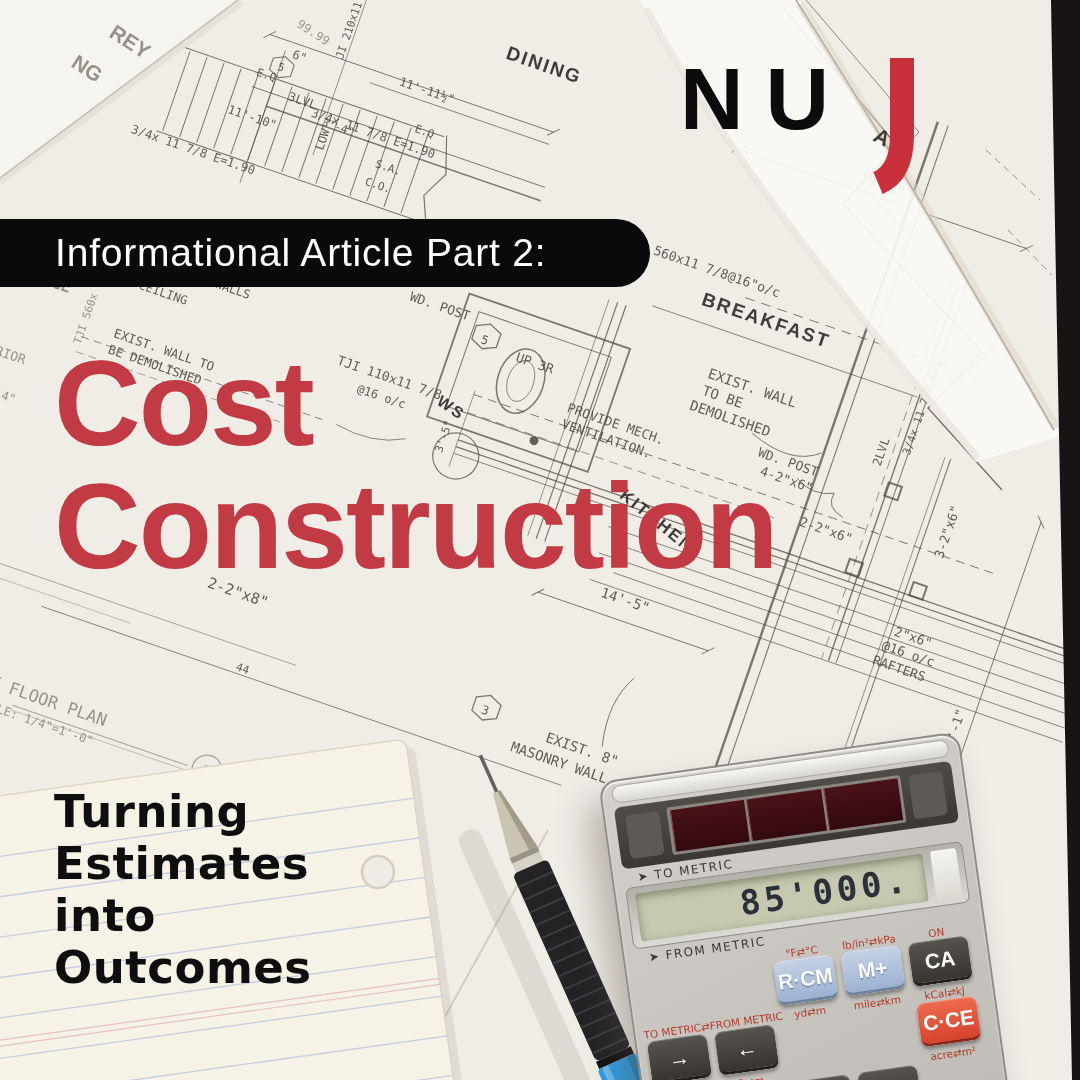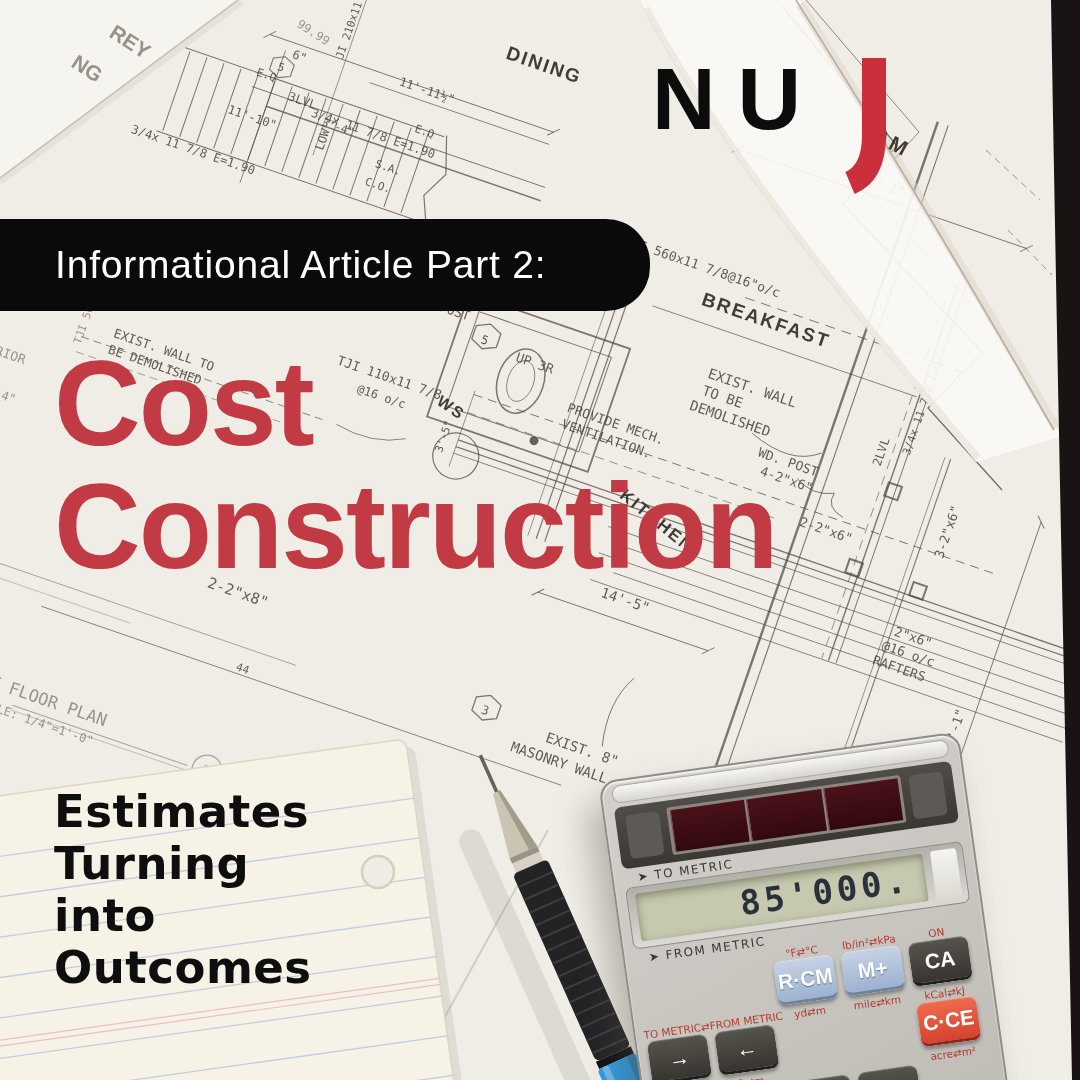--- a/index.html
+++ b/index.html
@@ -9,26 +9,26 @@
   
   .bt{font-family:"DejaVu Sans Mono",monospace;fill:#4a4238;opacity:.85;}
   .btb{font-family:"Liberation Sans",sans-serif;font-weight:700;fill:#332e29;opacity:.92;letter-spacing:2px;}
   .btg{font-family:"DejaVu Sans Mono",monospace;fill:#918a7d;opacity:.9;}
   .cnr{font-family:"Liberation Sans",sans-serif;font-weight:700;fill:#97918a;}
   .ln{stroke:#4d463e;opacity:.72;fill:none;}
   .lng{stroke:#968e82;opacity:.8;fill:none;}
   .lnz{stroke:#63514a;opacity:.85;fill:none;}
 
   
-  .banner{position:absolute;z-index:5;left:0;top:219px;height:92px;width:650px;
+  .banner{position:absolute;z-index:5;left:0;top:219px;height:68px;width:650px;
     background:#0b0a0a;border-radius:0 44px 44px 0;display:flex;align-items:center;}
   .banner span{color:#fdfdfd;font-family:"Liberation Sans",sans-serif;font-size:39px;
     letter-spacing:.8px;padding-left:55px;font-weight:400;}
 
-  .logo{position:absolute;z-index:5;left:652px;top:55px;display:flex;align-items:flex-start;gap:22px;}
+  .logo{position:absolute;z-index:5;left:680px;top:55px;display:flex;align-items:flex-start;gap:22px;}
   .logo .lg{font-family:"Liberation Sans",sans-serif;font-weight:700;font-size:88px;line-height:88px;color:#0c0c0c;}
   .logo svg{display:block;}
 
   .headline{position:absolute;z-index:5;left:54px;top:342px;
     font-family:"Liberation Sans",sans-serif;font-weight:700;font-size:120px;line-height:123px;
     color:#c23a44;letter-spacing:-2px;white-space:nowrap;}
   .subhead{position:absolute;z-index:5;left:54px;top:786px;
     font-family:"DejaVu Sans",sans-serif;font-weight:700;font-size:45px;line-height:52px;
     color:#0e0e0e;letter-spacing:.5px;}
 
@@ -324,22 +324,22 @@
     <path d="M29 3 V80 Q29 118 5 128" fill="none" stroke="#c9303b" stroke-width="24"></path>
   </svg>
 </div>
 
 <div class="headline">
   <div>Cost</div>
   <div>Construction</div>
 </div>
 
 <div class="subhead">
+  <div>Turning</div>
   <div>Estimates</div>
-  <div>Turning</div>
   <div>into</div>
   <div>Outcomes</div>
 </div>
 
 <div class="calc">
   <div class="c-band"></div>
   <div class="c-dark">
     <div class="grip"></div>
     <div class="solar-frame">
       <div class="cell"></div>

